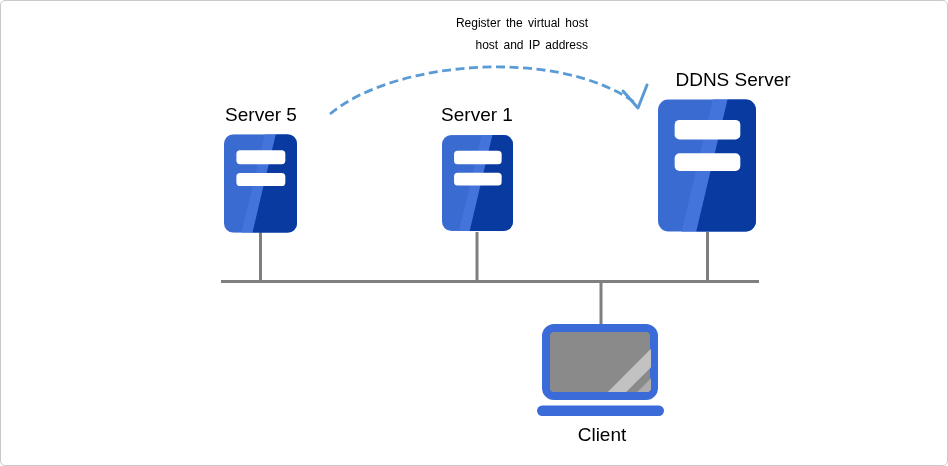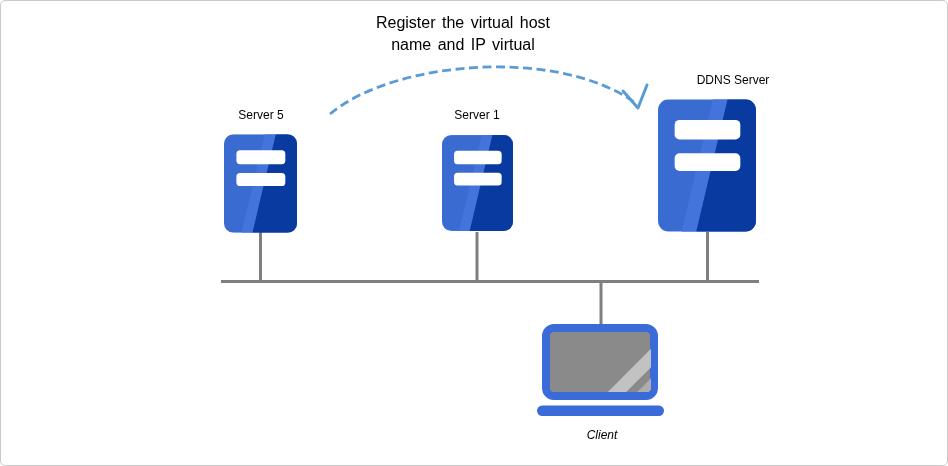--- a/index.html
+++ b/index.html
@@ -5,26 +5,26 @@
   html,body{margin:0;padding:0;background:#fff;font-family:"Liberation Sans",sans-serif;}
   .canvas{
     position:relative;width:948px;height:466px;box-sizing:border-box;
     background:#ffffff;border:1px solid var(--border-gray,#c9c9c9);border-radius:5px;overflow:hidden;
   }
   .overlay{position:absolute;left:0;top:0;width:948px;height:466px;}
   .gray-line{stroke:var(--line-gray,#7f7f7f);stroke-width:3;}
   .dash-arc{fill:none;stroke:var(--arrow-blue,#5b9bd5);stroke-width:2.8;stroke-dasharray:9 4.5;}
   .arrow-head{fill:none;stroke:var(--arrow-blue,#5b9bd5);stroke-width:3;stroke-linecap:round;stroke-linejoin:round;}
   .annotation{
-    position:absolute;left:337px;top:11px;width:250px;text-align:center;
-    font-size:16px;line-height:22px;color:var(--text-black,#000);word-spacing:2px;
+    position:absolute;left:337px;top:11px;width:250px;text-align:right;
+    font-size:12px;line-height:22px;color:var(--text-black,#000);word-spacing:2px;
   }
   .label{
     position:absolute;width:150px;text-align:center;white-space:nowrap;
-    font-size:12px;line-height:20px;color:var(--text-black,#000);
+    font-size:19px;line-height:20px;color:var(--text-black,#000);
   }
   .icon{position:absolute;display:block;}
   .srv-light{fill:var(--server-light,#3a6bd0);}
   .srv-sheen{fill:var(--server-sheen,#4474db);}
   .srv-dark{fill:var(--server-dark,#083a9f);}
   .slot{fill:var(--slot-white,#ffffff);}
   .screen{fill:var(--screen-gray,#8a8a8a);stroke:var(--laptop-blue,#3a6bd8);stroke-width:8;}
   .stripe-a{stroke:var(--stripe-light,#c2c2c2);stroke-width:13;}
   .stripe-b{stroke:var(--stripe-mid,#adadad);stroke-width:8;}
   .base{fill:var(--laptop-blue,#3a6bd8);}
@@ -42,21 +42,21 @@
     <line class="gray-line" x1="600" y1="281" x2="600" y2="324"></line>
   </svg>
 
   <svg class="overlay" viewBox="0 0 948 466">
     <path class="dash-arc" d="M 329 113 C 392 60, 555 46, 633 101"></path>
     <polyline class="arrow-head" points="622,90 637,107 646,84"></polyline>
   </svg>
 
   <div class="annotation">
     <div>Register the virtual host</div>
-    <div>name and IP virtual</div>
+    <div>host and IP address</div>
   </div>
 
   <div class="label" style="left:185px;top:104px;">Server 5</div>
   <svg class="icon" style="left:223px;top:133px;" width="73" height="99" viewBox="0 0 100 135">
     <defs>
         <clipPath id="sclip1">
           <rect x="0" y="0" width="100" height="135" rx="13"></rect>
         </clipPath>
       </defs>
     <g clip-path="url(#sclip1)">
@@ -106,15 +106,15 @@
           <rect x="15.5" y="11" width="100.5" height="60"></rect>
         </clipPath>
       </defs>
     <rect x="11" y="7" width="108" height="68" rx="8" class="screen"></rect>
     <g clip-path="url(#lclip)">
       <line x1="75" y1="78" x2="122" y2="31" class="stripe-a"></line>
       <line x1="99" y1="80" x2="126" y2="53" class="stripe-b"></line>
     </g>
     <rect x="2" y="84.5" width="127" height="10.5" rx="5.2" class="base"></rect>
   </svg>
-  <div class="label" style="left:526px;top:424px;font-style:italic;">Client</div>
+  <div class="label" style="left:526px;top:424px;">Client</div>
 
 </div>
 
 </body></html>

